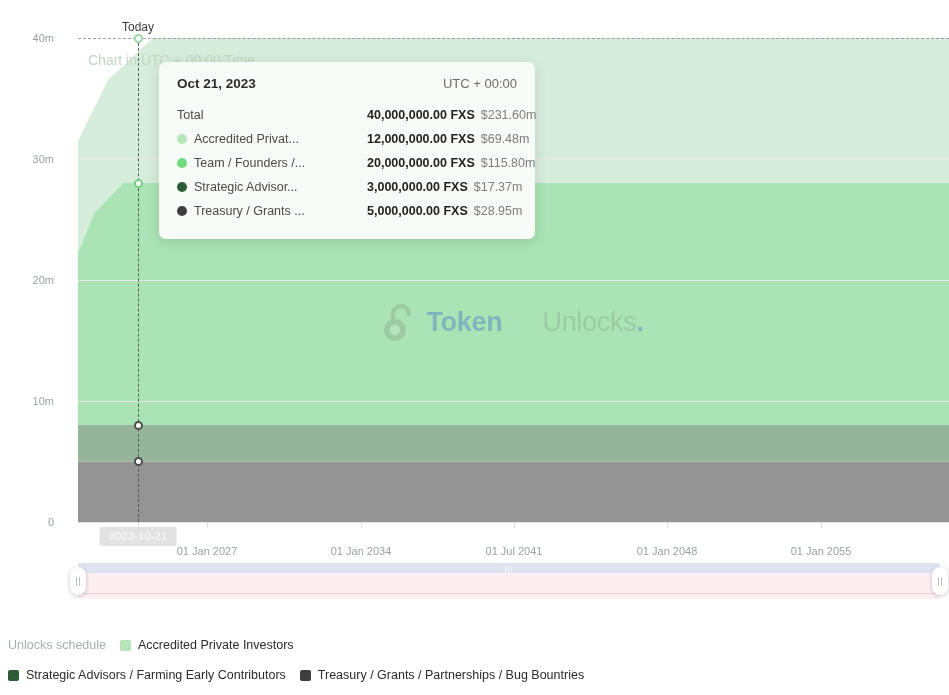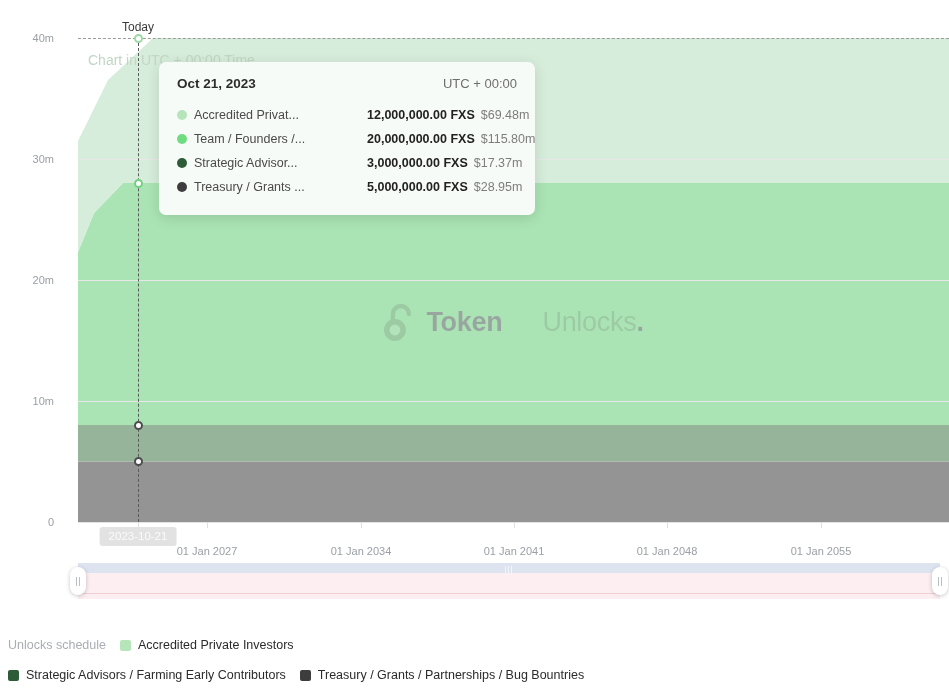--- a/index.html
+++ b/index.html
@@ -115,21 +115,21 @@
     gap: 9px;
     opacity: 0.30;
     pointer-events: none;
     user-select: none;
   }
   #watermark .wm-text {
     font-size: 27px;
     letter-spacing: -0.3px;
     color: #5f7a62;
   }
-  #watermark .wm-text b { font-weight: bold; color: #701a75;}
+  #watermark .wm-text b { font-weight: bold; color: #1d4ed8;}
   #watermark .wm-text span.light { font-weight: normal; color: #7d937f; margin-left: 40px; }
 
   
   #crosshair {
     position: absolute;
     left: 138px;
     top: 38px;
     height: 484px;
     width: 0;
     border-left: 1px dashed #5a5a5a;
@@ -384,39 +384,48 @@
   <div class="xtick" style="left:138px"></div>
   <div class="xtick" style="left:207px"></div>
   <div class="xtick" style="left:361px"></div>
   <div class="xtick" style="left:514px"></div>
   <div class="xtick" style="left:667px"></div>
   <div class="xtick" style="left:821px"></div>
 
   <div id="x-axis">
     <div class="xlabel" style="left:207px">01 Jan 2027</div>
     <div class="xlabel" style="left:361px">01 Jan 2034</div>
-    <div class="xlabel" style="left:514px">01 Jan 2041</div>
+    <div class="xlabel" style="left:514px">01 Jul 2041</div>
     <div class="xlabel" style="left:667px">01 Jan 2048</div>
     <div class="xlabel" style="left:821px">01 Jan 2055</div>
   </div>
 
   <div id="today-label">Today</div>
   <div id="crosshair"></div>
   <div class="cross-marker" style="top:38px;  border:2px solid #9dd9a6;"></div>
   <div class="cross-marker" style="top:183px; border:2px solid #74cf82;"></div>
   <div class="cross-marker" style="top:425px; border:2px solid #4d4d4d;"></div>
   <div class="cross-marker" style="top:461px; border:2px solid #4d4d4d;"></div>
   <div id="date-badge">2023-10-21</div>
 
   <div id="tooltip">
     <div class="tt-head">
       <div class="tt-date">Oct 21, 2023</div>
       <div class="tt-tz">UTC + 00:00</div>
     </div>
 
+    <div class="tt-row">
+      <div class="tt-label">
+        <span>Total</span>
+      </div>
+      <div class="tt-vals">
+        <span class="tt-amt">40,000,000.00 FXS</span>
+        <span class="tt-usd">$231.60m</span>
+      </div>
+    </div>
 
     <div class="tt-row">
       <div class="tt-label">
         <span class="tt-dot" style="background:#b6e5b9"></span>
         <span>Accredited Privat...</span>
       </div>
       <div class="tt-vals">
         <span class="tt-amt">12,000,000.00 FXS</span>
         <span class="tt-usd">$69.48m</span>
       </div>

